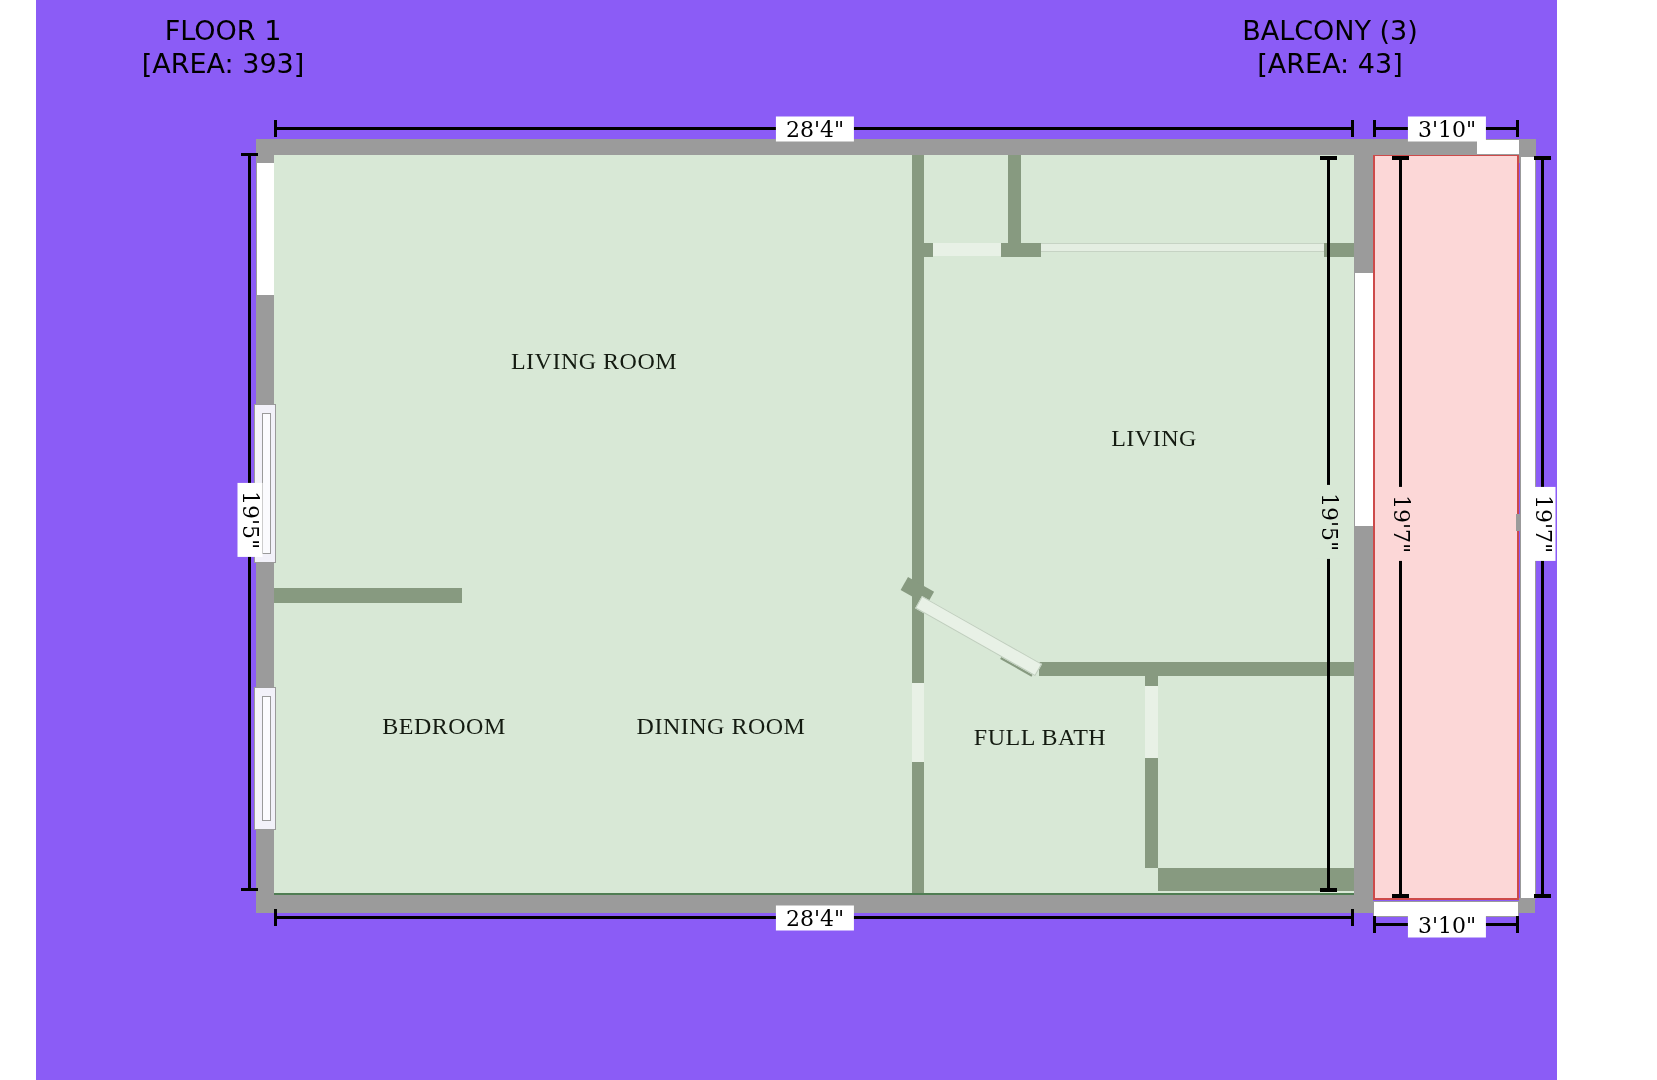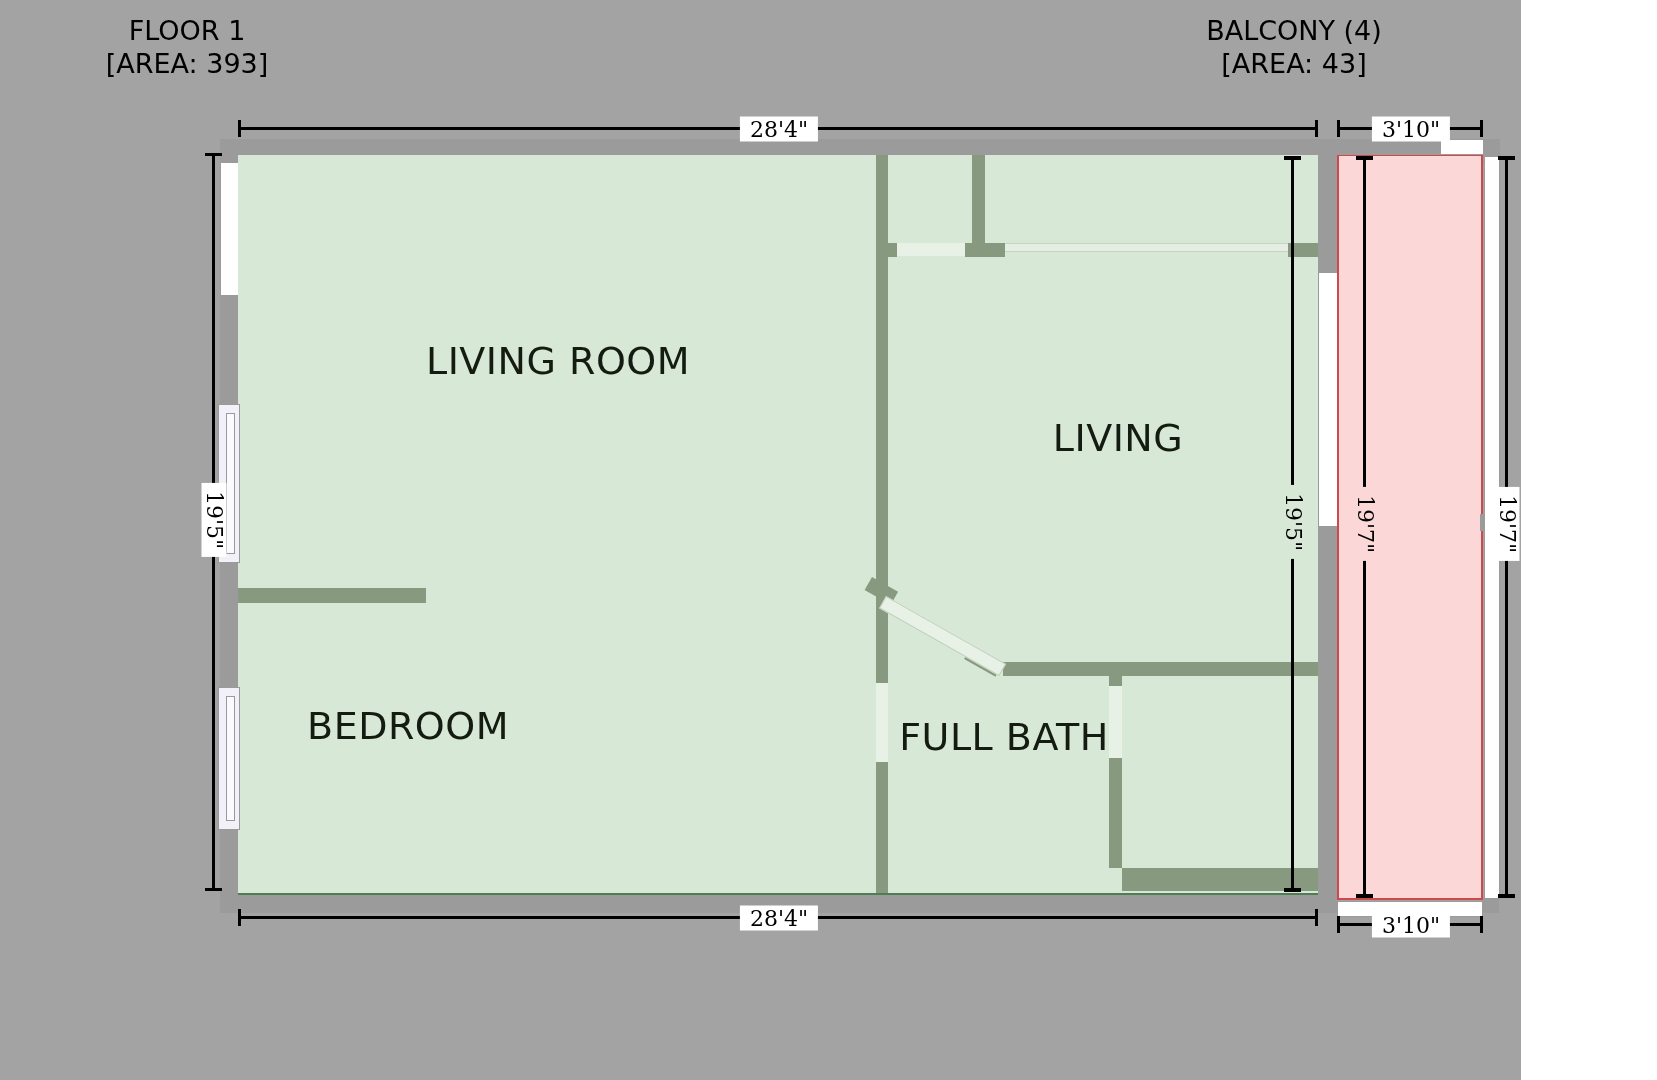--- a/index.html
+++ b/index.html
@@ -2,22 +2,22 @@
 <html style="--floor-fill: #d8e8d6; --floor-border: #4f7d53; --balcony-fill: #fcd7d7; --balcony-border: #cd4a4a; --wall-outer: #9b9b9b; --wall-inner: #879a80; --dim-line: #000000;"><head>
 <meta charset="utf-8">
 <style>
   :root{
     --floor-fill:#d8e8d6; --floor-border:#4f7d53;
     --balcony-fill:#fcd7d7; --balcony-border:#cd4a4a;
     --wall-outer:#9b9b9b; --wall-inner:#879a80;
     --dim-line:#000000;
   }
   html,body{margin:0;padding:0;background:#ffffff;}
-  #plan{position:relative;width:1521px;height:1080px;background:#a3a3a3;overflow:hidden;
-        font-family:"DejaVu Sans","Liberation Sans",sans-serif;}
+  #plan{position:relative;width:1521px;height:1080px;background:#8b5cf6;overflow:hidden;
+        font-family:"DejaVu Sans","Liberation Sans",sans-serif;margin-left:36px;}
   .abs{position:absolute;}
   
   .floor{left:236px;top:153px;width:1084px;height:742px;background:var(--floor-fill);
          border:2px solid var(--floor-border);box-sizing:border-box;z-index:1;}
   .balcony{left:1337px;top:154px;width:146px;height:746px;background:var(--balcony-fill);
          border:2px solid var(--balcony-border);box-sizing:border-box;z-index:1;}
   
   .wall{background:var(--wall-outer);z-index:2;}
   .w-top{left:220px;top:139px;width:1220px;height:16px;}
   .w-left{left:220px;top:139px;width:18px;height:774px;}
@@ -58,22 +58,22 @@
   
   .gap{background:#e8f1e6;z-index:3;}
   .gap-divider{left:876px;top:683px;width:12px;height:79px;}
   .gap-bath{left:1109px;top:686px;width:13px;height:72px;}
   .gap-closet{left:897px;top:243px;width:68px;height:13px;}
   .gap-slider{left:1005px;top:243px;width:283px;height:7px;background:#e4eee2;
         border-top:1px solid #c6d3c4;border-bottom:1px solid #c6d3c4;}
   .gap-diag{left:886px;top:596px;width:138px;height:14px;transform:rotate(29.5deg);
         transform-origin:0 0;border:1px solid #c0cfbe;box-sizing:border-box;}
   
-  .room-label{z-index:4;color:#141b11;font-size:38px;white-space:nowrap;
-        transform:translate(-50%,-50%);letter-spacing:0.5px;}
+  .room-label{z-index:4;color:#141b11;font-size:24px;white-space:nowrap;
+        transform:translate(-50%,-50%);letter-spacing:0.5px;font-family:Liberation Serif, serif;}
   
   .title{top:14px;z-index:4;color:#000;font-size:27px;line-height:33px;text-align:center;
         transform:translateX(-50%);white-space:nowrap;}
   
   .dline{background:var(--dim-line);z-index:5;}
   .tick{background:var(--dim-line);z-index:5;}
   .dlabel{z-index:6;color:#000;font-family:"DejaVu Serif","Liberation Serif",serif;
         font-size:22px;white-space:nowrap;transform:translate(-50%,-50%);}
   .dlabel.h{padding:0 10px;background:#fff;}
   .dlabel.v{writing-mode:vertical-rl;padding:8px 0;background:#fff;}
@@ -83,21 +83,21 @@
 </head>
 <body>
 
 <div id="plan">
 
   <div class="abs title" style="left:187px;">
     <div>FLOOR 1</div>
     <div>[AREA: 393]</div>
   </div>
   <div class="abs title" style="left:1294px;">
-    <div>BALCONY (4)</div>
+    <div>BALCONY (3)</div>
     <div>[AREA: 43]</div>
   </div>
 
   <div class="abs floor"></div>
   <div class="abs balcony"></div>
 
   <div class="abs wall w-top"></div>
   <div class="abs wall w-left"></div>
   <div class="abs wall w-bottom"></div>
   <div class="abs wall w-right"></div>
@@ -134,20 +134,21 @@
 
   <div class="abs gap gap-divider"></div>
   <div class="abs gap gap-bath"></div>
   <div class="abs gap gap-closet"></div>
   <div class="abs gap gap-slider"></div>
   <div class="abs gap gap-diag"></div>
 
   <div class="abs room-label" style="left:558px;top:361px;">LIVING ROOM</div>
   <div class="abs room-label" style="left:1118px;top:438px;">LIVING</div>
   <div class="abs room-label" style="left:408px;top:726px;">BEDROOM</div>
+  <div class="abs room-label" style="left:685px;top:726px;">DINING ROOM</div>
   <div class="abs room-label" style="left:1004px;top:737px;">FULL BATH</div>
 
   <div class="abs dline" style="left:240px;top:127px;width:1078px;height:3px;"></div>
   <div class="abs tick" style="left:238px;top:120px;width:3px;height:17px;"></div>
   <div class="abs tick" style="left:1315px;top:120px;width:3px;height:17px;"></div>
   <div class="abs dlabel h" style="left:779px;top:129px;">28'4"</div>
 
   <div class="abs dline" style="left:1337px;top:127px;width:146px;height:3px;"></div>
   <div class="abs tick" style="left:1337px;top:120px;width:3px;height:17px;"></div>
   <div class="abs tick" style="left:1480px;top:120px;width:3px;height:17px;"></div>

